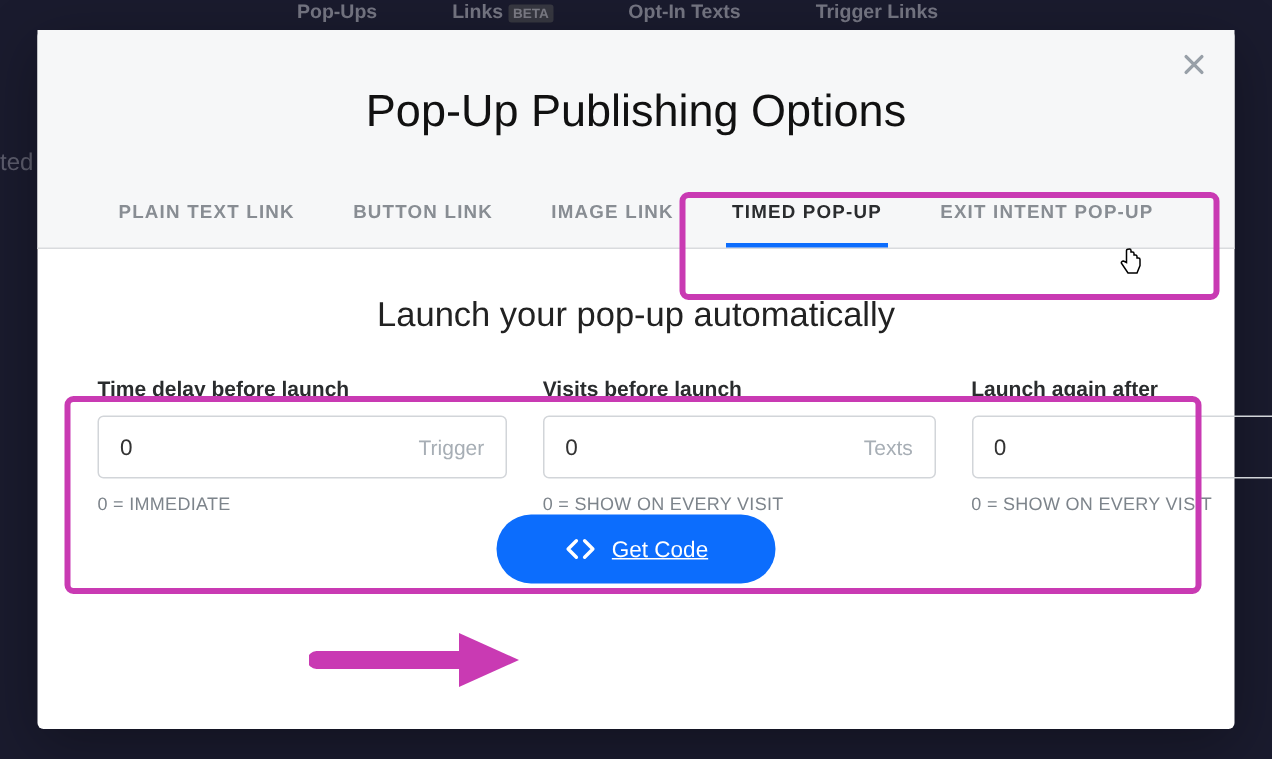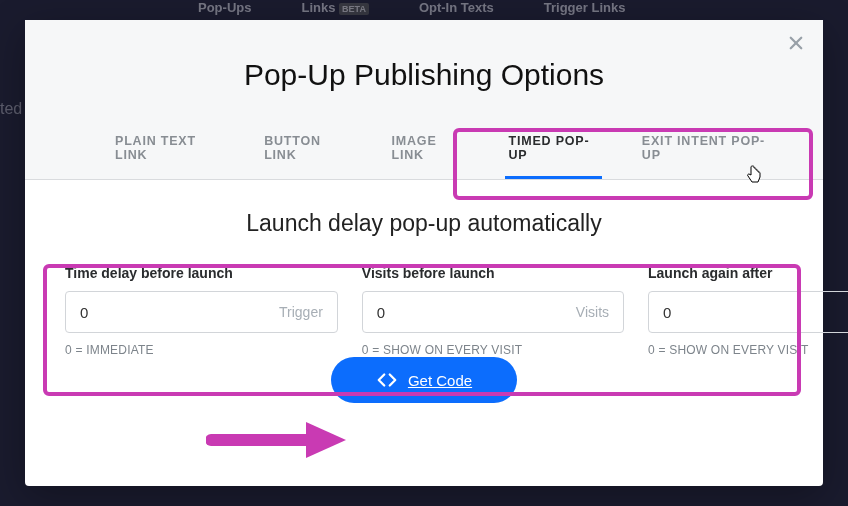--- a/index.html
+++ b/index.html
@@ -54,21 +54,20 @@
     .tab {
       font-size: 12.5px;
       letter-spacing: 0.8px;
       font-weight: 600;
       color: #888d93;
       padding: 12px 4px 14px 4px;
       cursor: pointer;
       border-bottom: 3px solid transparent;
       text-transform: uppercase;
       position: relative;
-      margin-left: 36px;
     }
     .tab.active {
       color: #2a2c2e;
       border-bottom-color: #0c6dfd;
     }
     .modal-body {
       padding: 30px 40px 40px 40px;
       flex: 1;
     }
     .subtitle {
@@ -214,37 +213,37 @@
     <div class="tabs">
       <div class="tab">PLAIN TEXT LINK</div>
       <div class="tab">BUTTON LINK</div>
       <div class="tab">IMAGE LINK</div>
       <div class="tab active">TIMED POP-UP</div>
       <div class="tab">EXIT INTENT POP-UP</div>
     </div>
   </div>
 
   <div class="modal-body">
-    <h2 class="subtitle">Launch delay pop-up automatically</h2>
+    <h2 class="subtitle">Launch your pop-up automatically</h2>
 
     <div class="fields-row">
       <div class="field-col">
         <div class="field-label">Time delay before launch</div>
         <div class="input-wrap">
           <input class="input-val" value="0" style="">
           <span class="input-unit">Trigger</span>
         </div>
         <div class="field-hint">0 = IMMEDIATE</div>
       </div>
 
       <div class="field-col">
         <div class="field-label">Visits before launch</div>
         <div class="input-wrap">
           <input class="input-val" value="0" style="">
-          <span class="input-unit">Visits</span>
+          <span class="input-unit">Texts</span>
         </div>
         <div class="field-hint">0 = SHOW ON EVERY VISIT</div>
       </div>
 
       <div class="field-col">
         <div class="field-label">Launch again after</div>
         <div class="input-wrap">
           <input class="input-val" value="0" style="">
 
         </div>

